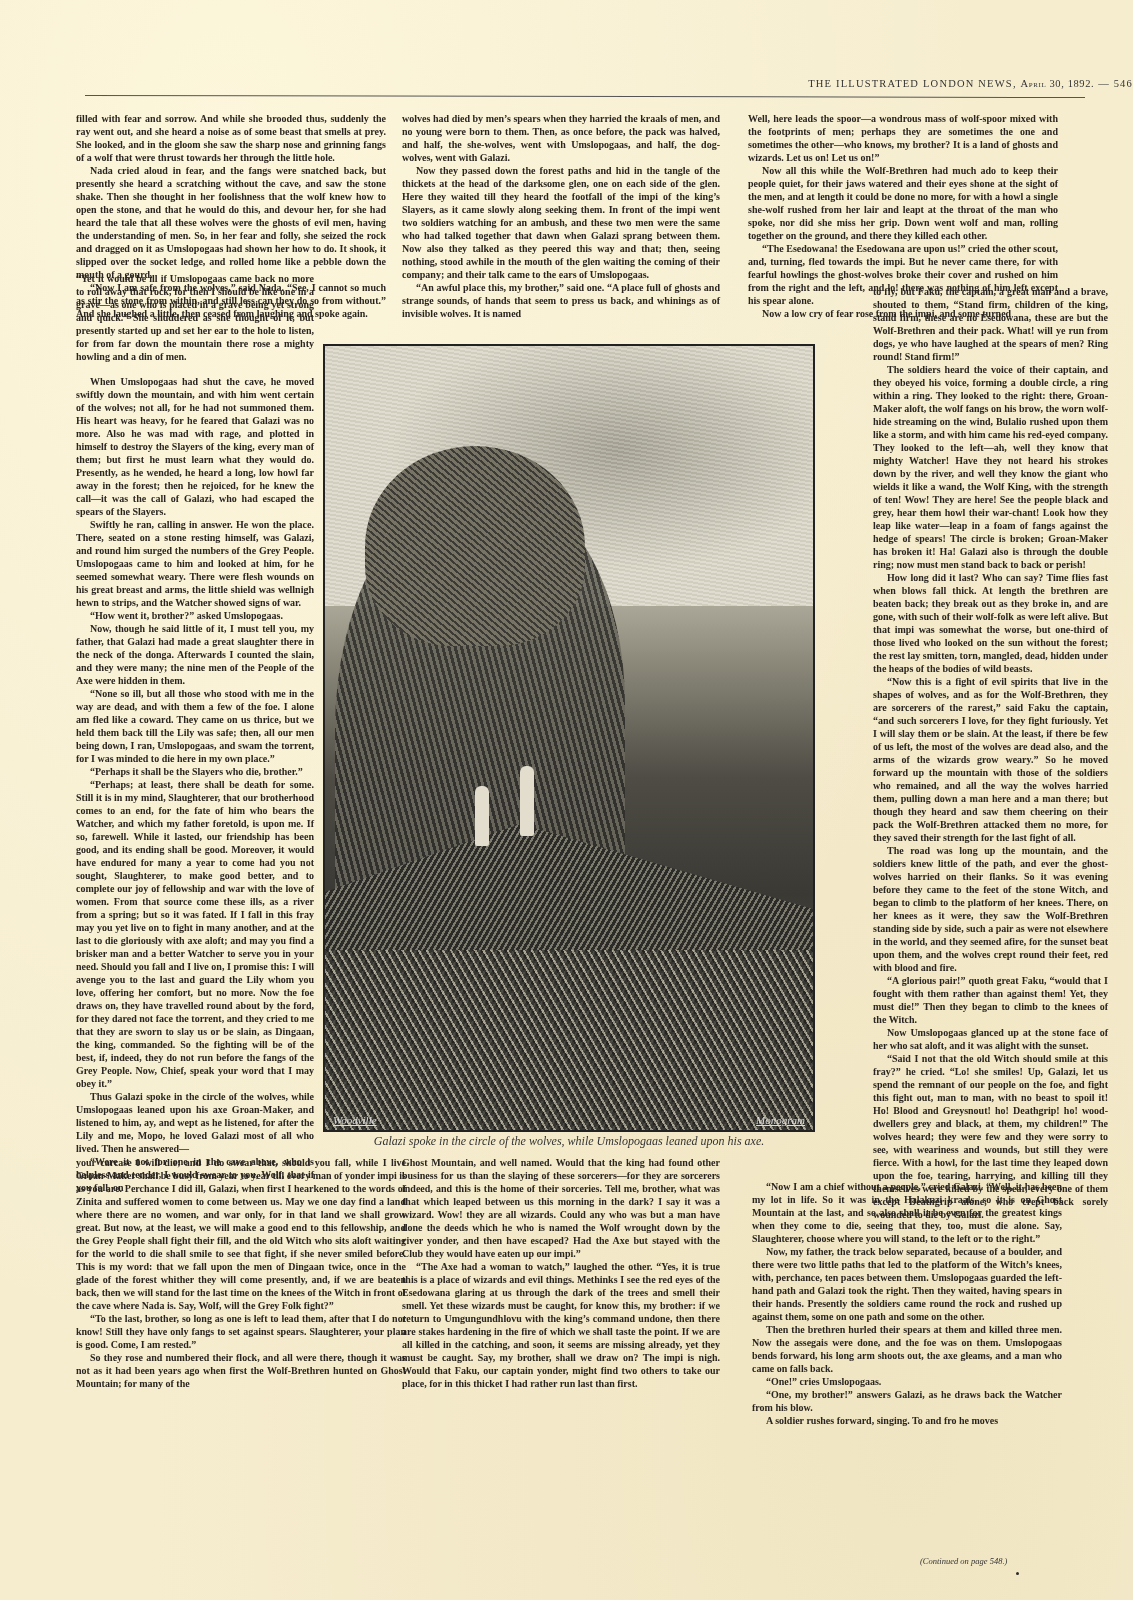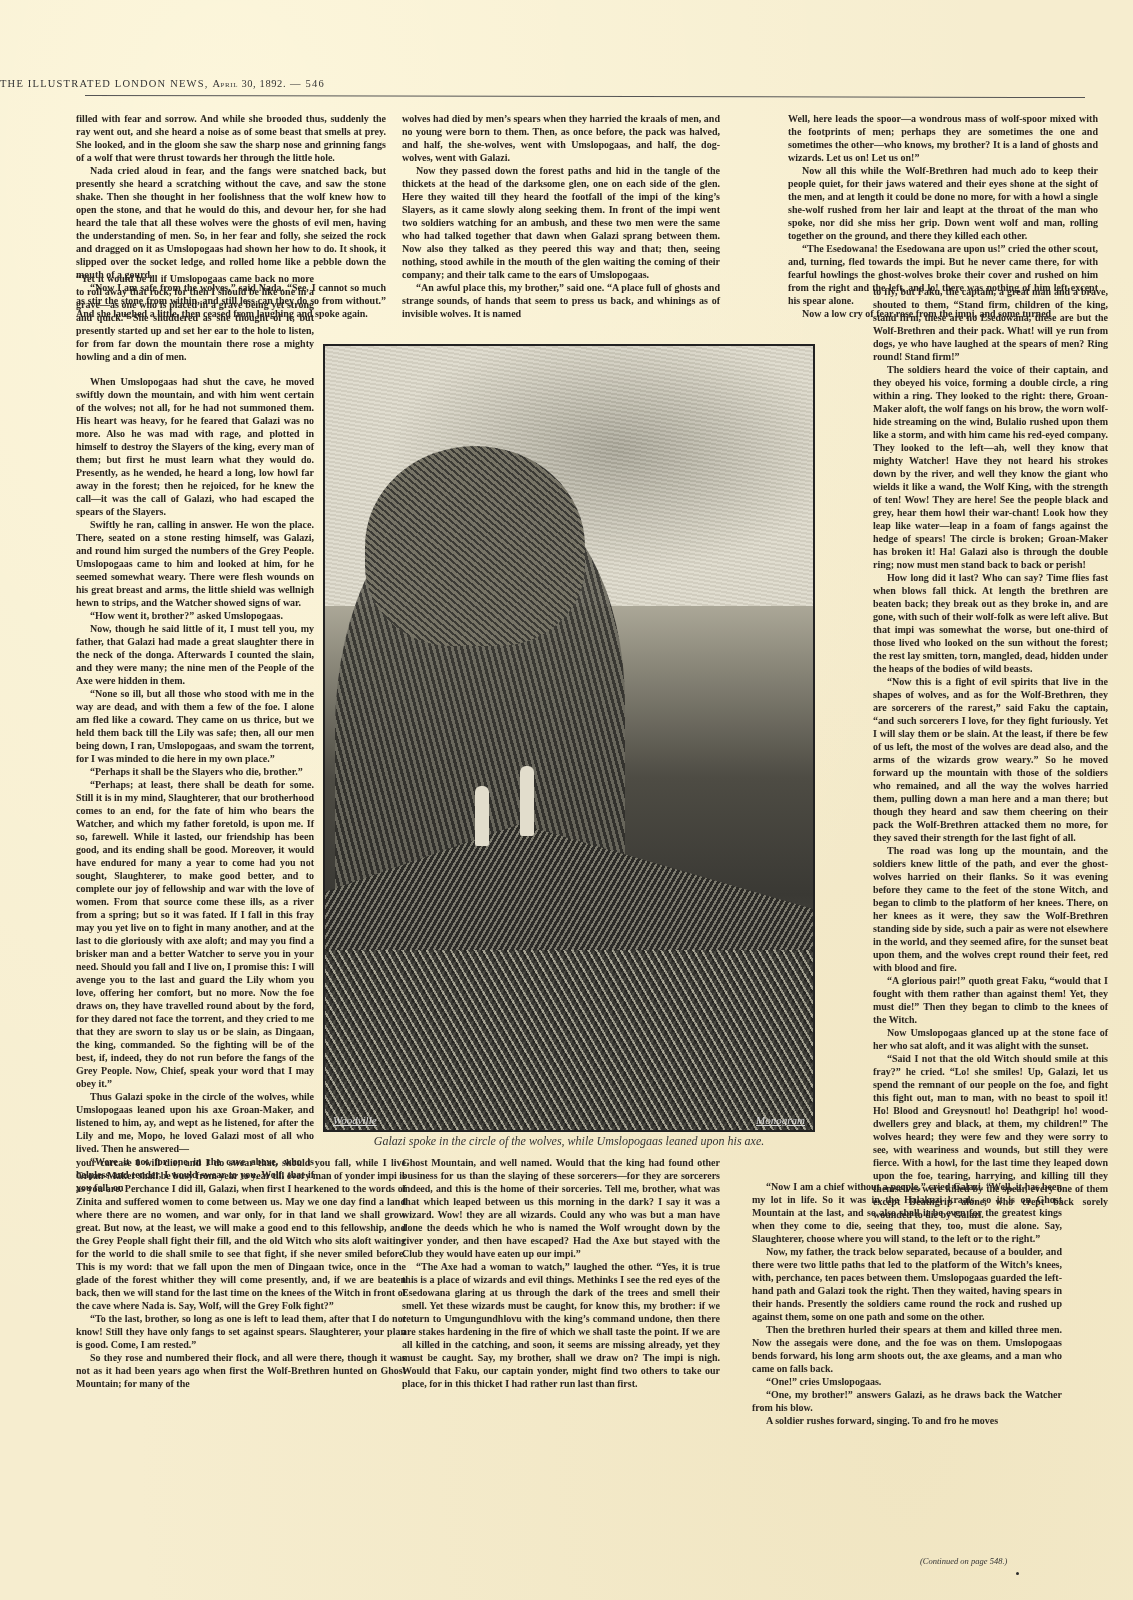--- a/index.html
+++ b/index.html
@@ -1,29 +1,29 @@
 <!DOCTYPE html>
 <html><head>
 <meta charset="utf-8">
 <style>
   html,body{margin:0;padding:0;}
   body{width:1133px;height:1600px;background:#f7efd4;position:relative;overflow:hidden;font-family:"Liberation Serif","DejaVu Serif",serif;color:#2a2520;}
   .page{position:absolute;inset:0;background:
     radial-gradient(ellipse at 20% 10%, rgba(255,250,225,.7), transparent 60%),
     radial-gradient(ellipse at 80% 90%, rgba(230,215,170,.35), transparent 60%),
     #f6edcf;}
-  .masthead{position:absolute;top:78px;left:0;width:1133px;text-align:left;font-size:10.5px;letter-spacing:1.2px;color:#333;}
+  .masthead{position:absolute;top:78px;left:0;width:1133px;text-align:right;font-size:10.5px;letter-spacing:1.2px;color:#333;}
   .masthead .date{font-variant:small-caps;letter-spacing:.6px;}
   .rule{position:absolute;top:96px;left:85px;width:1000px;height:1px;background:#555;transform:rotate(0.12deg);}
   .col{position:absolute;font-size:10px;line-height:13px;text-align:justify;hyphens:auto;font-weight:bold;}
   .col p{margin:0;text-indent:14px;}
   .col p.noind{text-indent:0;}
   #c1-wide{left:76px;top:112px;width:310px;}
   #c2{left:402px;top:112px;width:318px;}
-  #c3{left:788px;top:112px;width:310px;}
+  #c3{left:748px;top:112px;width:310px;}
   #c3n{left:873px;top:285px;width:235px;}
   #c1n{left:76px;top:322px;width:238px;}
   #c1b{left:76px;top:1156px;width:330px;}
   #c2b{left:402px;top:1156px;width:318px;}
   #c3b{left:752px;top:1180px;width:310px;}
   .illus{position:absolute;left:323px;top:344px;width:488px;height:784px;border:2px solid #222;overflow:hidden;
     background:linear-gradient(180deg,#d9d6c8 0%,#cfcab8 25%,#8d8a7c 40%,#4e4c44 55%,#3a3934 70%,#55544c 85%,#3d3c36 100%);}
   .illus .sky{position:absolute;left:0;top:0;width:100%;height:260px;
     background:repeating-linear-gradient(10deg,rgba(255,255,255,.12) 0 2px,rgba(0,0,0,.05) 2px 4px),
     radial-gradient(ellipse at 60% 40%,#a9a698 0%,transparent 55%),#dcd8c9;}

